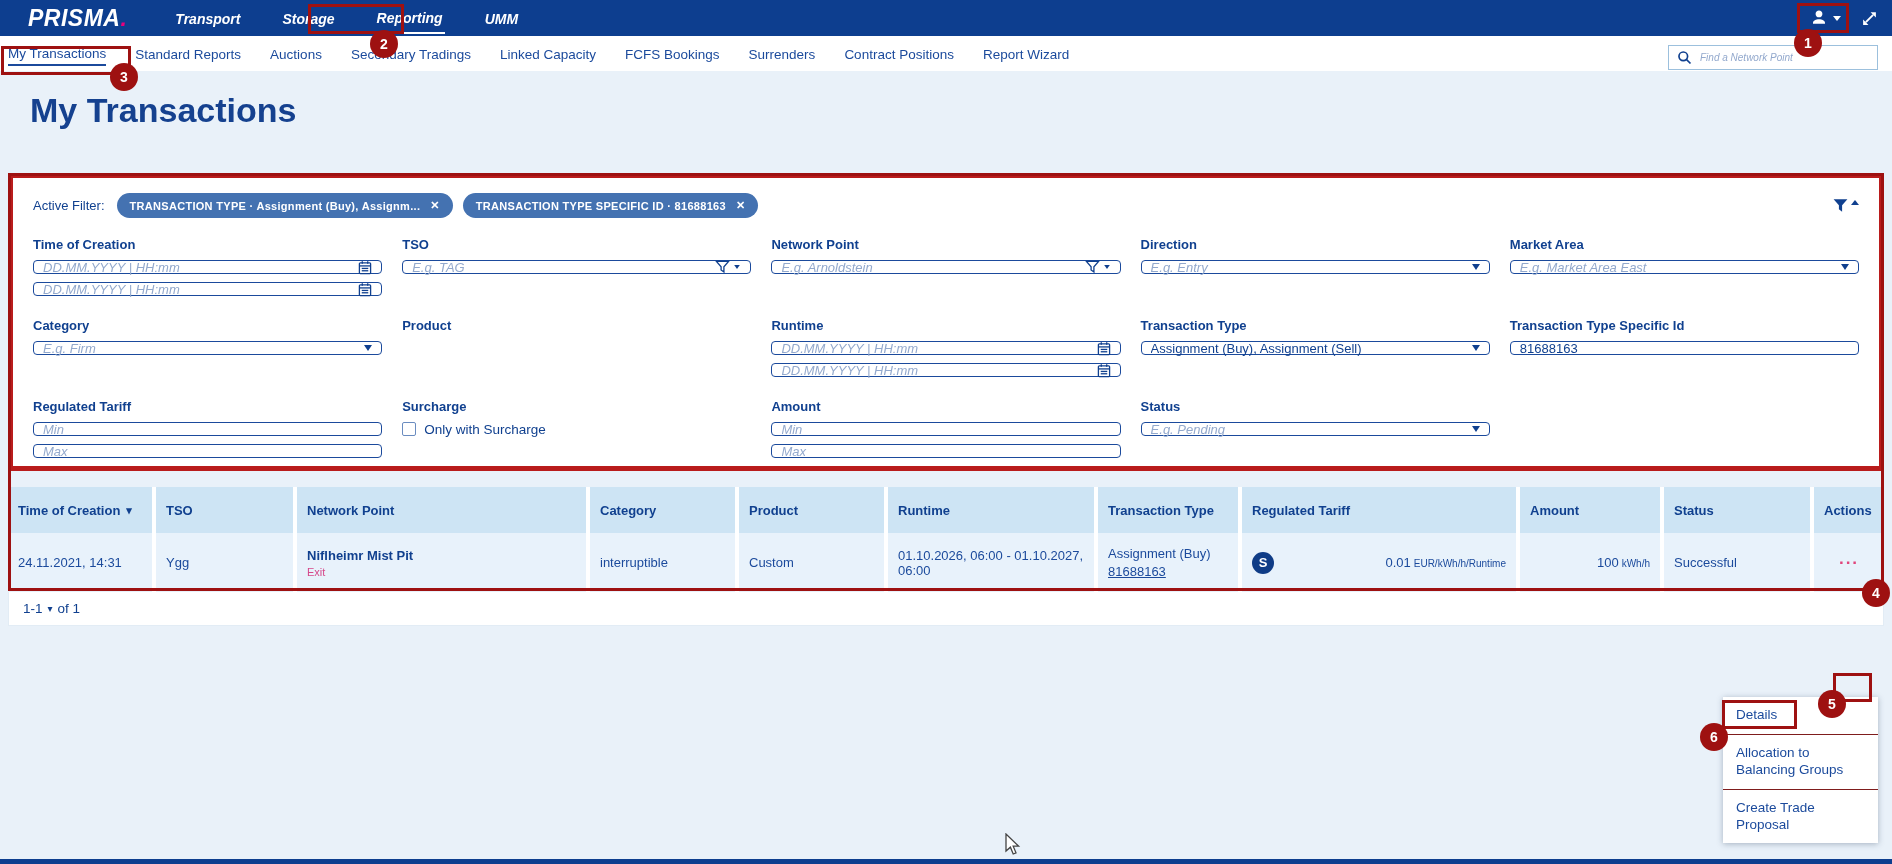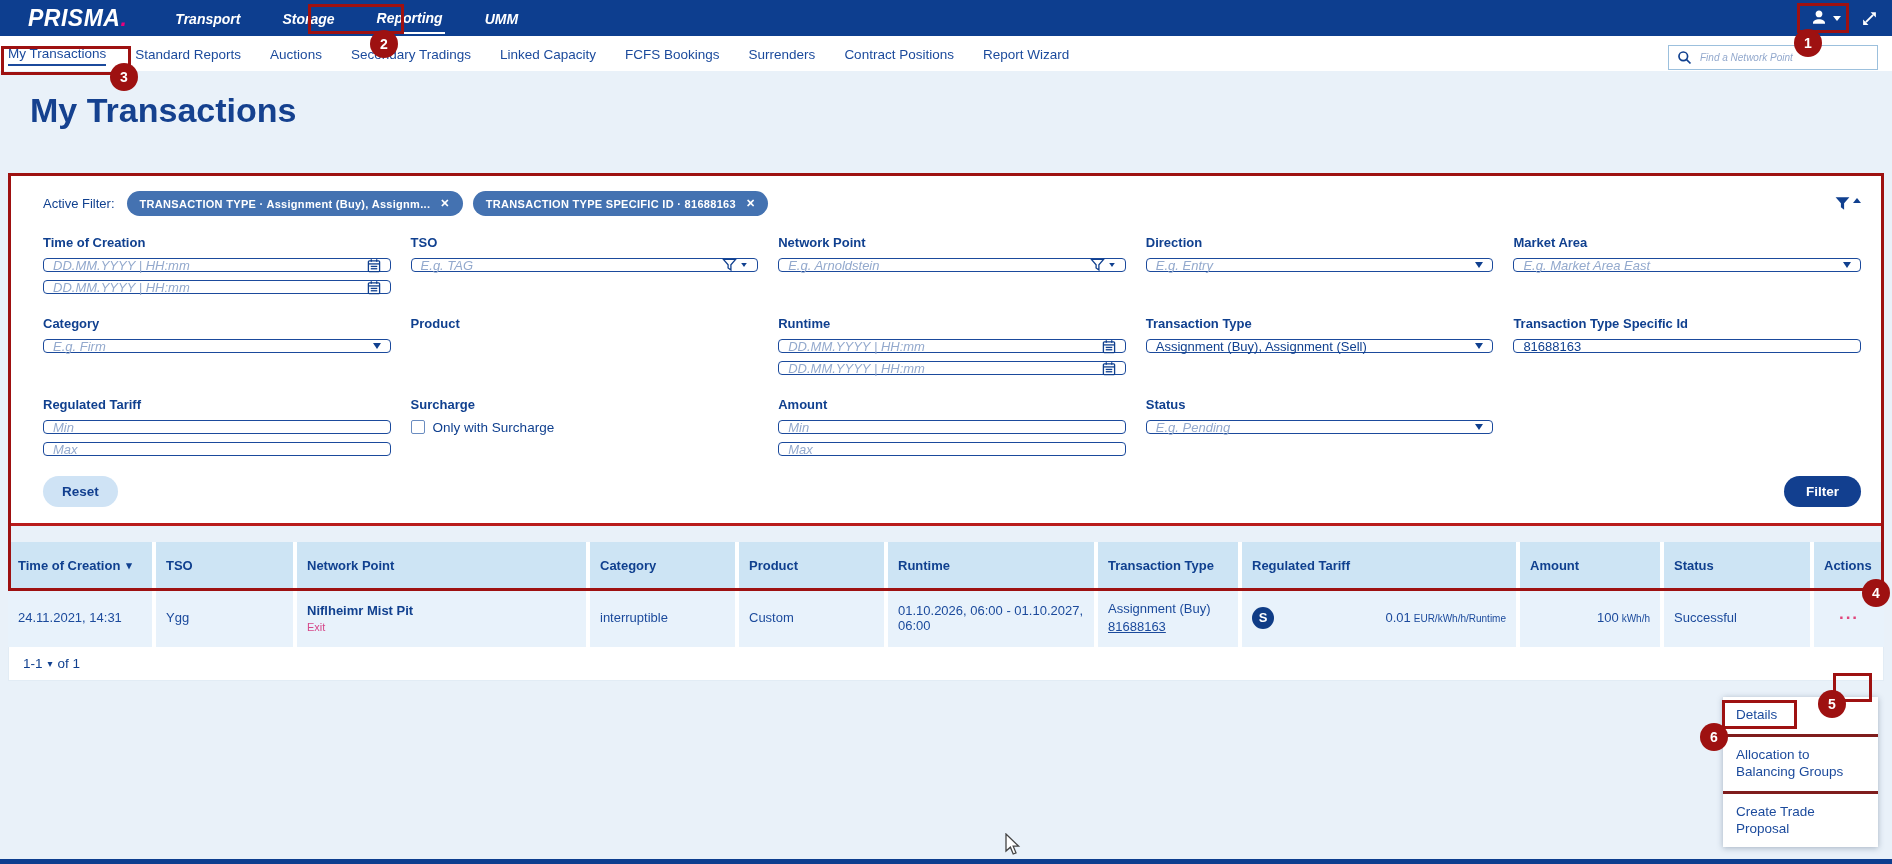--- a/index.html
+++ b/index.html
@@ -23,21 +23,21 @@
   
   .subnav{ height:35px; background:#fff; display:flex; align-items:center; padding:0 14px 0 8px; gap:29px; position:relative; }
   .subnav-item{ font-size:13.5px; color:#1b4a9c; cursor:pointer; padding:4px 0 3px; white-space:nowrap; }
   .subnav-item.active{ border-bottom:2px solid #1b4a9c; font-weight:500; }
   .np-search{ position:absolute; right:14px; top:9px; width:210px; height:25px; border:1px solid #9cc0dd; background:#fff; display:flex; align-items:center; padding:0 8px; gap:8px; }
   .np-search input{ border:none; outline:none; width:100%; font-size:10px; font-style:italic; color:#1b4a9c; background:transparent; font-family:"Liberation Sans",sans-serif; }
   .np-search input::placeholder{ color:#93a9cd; }
   
   .page-title{ margin:20px 0 0 30px; font-size:34px; line-height:38px; font-weight:800; color:#15418f; }
   
-  .filter-panel{ margin:44px 8px 0; background:#fff; border:3px solid #b91c1c;padding-left:12px; }
+  .filter-panel{ margin:44px 8px 0; background:#fff; border:5px solid #b91c1c; }
   .active-row{ display:flex; align-items:center; padding:15px 20px 5px; gap:10px; }
   .active-label{ font-size:13px; color:#10408f; margin-right:2px; }
   .chip{ background:#4472b1; color:#fff; border-radius:13px; font-size:11px; font-weight:bold; letter-spacing:.3px; padding:6px 13px; display:flex; align-items:center; gap:10px; cursor:pointer; }
   .chip .x{ font-size:11px; font-weight:bold; cursor:pointer; }
   .panel-funnel{ margin-left:auto; color:#10408f; display:flex; align-items:flex-start; gap:2px; cursor:pointer; }
   .tri-up{ width:0; height:0; border-left:4px solid transparent; border-right:4px solid transparent; border-bottom:5px solid #10408f; margin-top:2px; }
   .filter-grid{ display:grid; grid-template-columns:repeat(5,1fr); column-gap:20px; padding:0 20px; }
   .f-label{ font-size:13px; font-weight:bold; color:#10408f; margin:14px 0 8px; }
   .ctrl{ height:14px; border:1.5px solid #1b4a9c; border-radius:4px; background:#fff; display:flex; align-items:center; padding:0 9px; gap:6px; margin-bottom:8px; }
   .ctrl input{ border:none; outline:none; flex:1; font-size:13px; color:#10408f; background:transparent; font-family:"Liberation Sans",sans-serif; min-width:0; }
@@ -78,21 +78,21 @@
   .num-val{ font-size:13px; }
   .num-unit{ font-size:10px; margin-left:3px; }
   .amount-cell{ justify-content:flex-end; }
   .actions-cell{ justify-content:center; }
   .dots{ color:#e0457b; font-size:17px; font-weight:bold; letter-spacing:1px; cursor:pointer; line-height:10px; }
   .pagination{ margin:0 8px; background:#fff; border:1px solid #e2ecf5; border-top:none; height:34px; display:flex; align-items:center; padding:0 14px; font-size:13.5px; color:#10408f; gap:5px; }
   .pg-caret{ font-size:10px; cursor:pointer; }
   
   .ctx-menu{ position:absolute; left:1723px; top:697px; width:155px; background:#fff; box-shadow:0 1px 6px rgba(40,60,90,.35); z-index:40; }
   .ctx-item{ padding:10px 13px; font-size:13.5px; color:#1b4a9c; line-height:1.25; cursor:pointer; }
-  .ctx-item + .ctx-item{ border-top:3px solid #7f1d1d; }
+  .ctx-item + .ctx-item{ border-top:1px solid #7f1d1d; }
   
   .ann-box{ position:absolute; border:3px solid #9e1111; z-index:50; pointer-events:none; }
   .ann-badge{ position:absolute; width:28px; height:28px; border-radius:50%; background:#9e1111; color:#fff; font-size:14px; font-weight:bold; display:flex; align-items:center; justify-content:center; z-index:51; pointer-events:none; }
   .bottom-bar{ position:absolute; left:0; bottom:0; width:100%; height:5px; background:#0d3e8f; }
   .cursor{ position:absolute; left:1005px; top:833px; z-index:60; pointer-events:none; }
   svg{ display:block; }
 </style>
 </head>
 <body>
 
@@ -317,24 +317,20 @@
     <div>
       <div class="f-label">Status</div>
       <div class="ctrl">
         <span class="ph">E.g. Pending</span>
         <span class="caret-navy"></span>
       </div>
     </div>
     <div></div>
   </div>
 
-  <div class="btn-row">
-    <button class="btn-reset">Reset</button>
-    <button class="btn-filter">Filter</button>
-  </div>
 </div>
 
 <div class="tbl">
   <div class="thead">
     <div class="th">
         <span>Time of Creation</span>
         <span class="sort-caret">▾</span>
       </div>
     <div class="th">TSO</div>
     <div class="th">Network Point</div>

